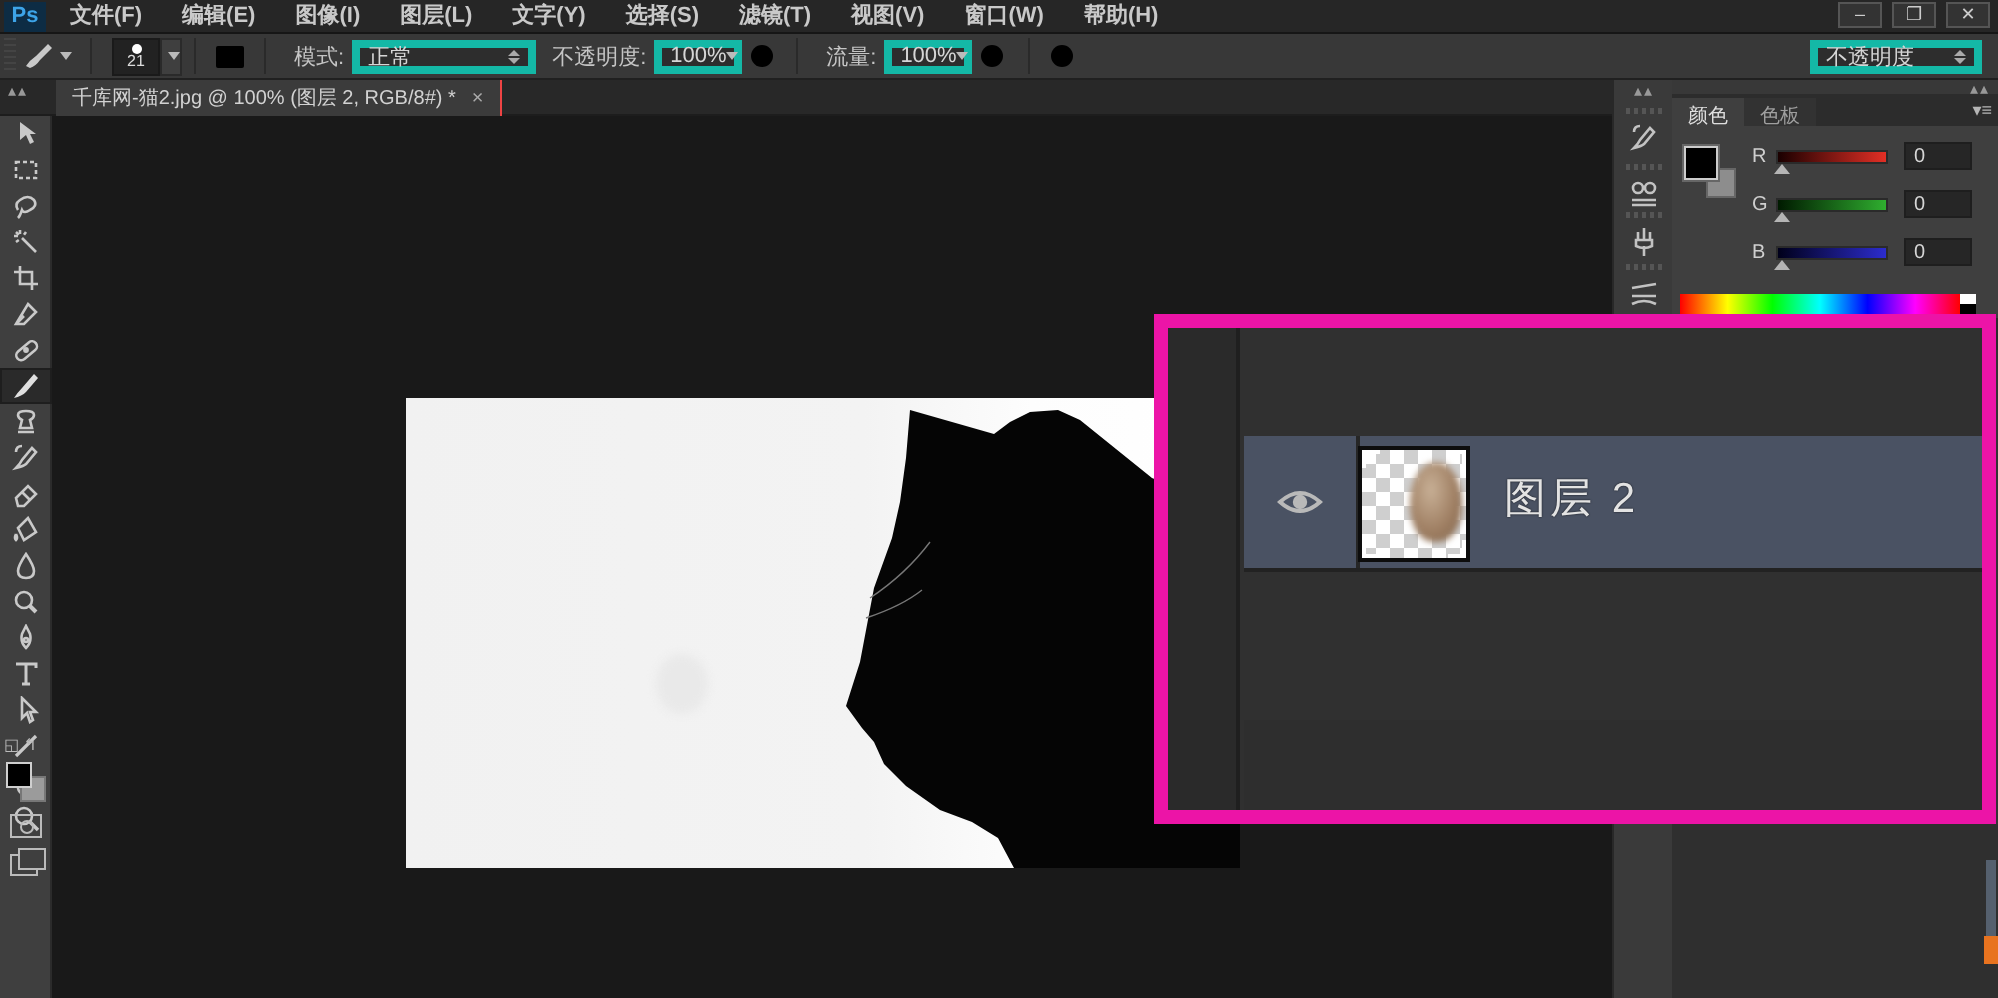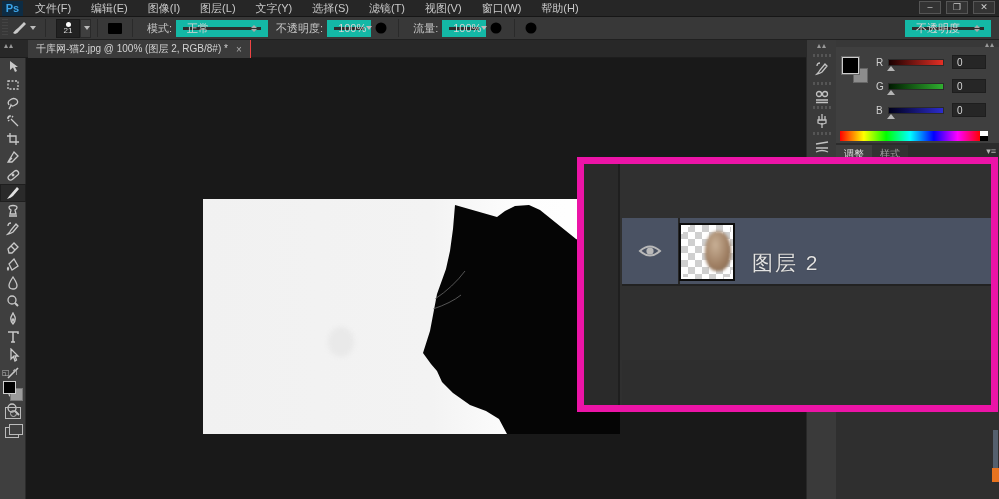--- a/index.html
+++ b/index.html
@@ -6,42 +6,42 @@
   html,body { background:#000; }
   body { font-family:"Liberation Sans","DejaVu Sans",sans-serif; }
   #screen{ position:relative; width:999px; height:499px; background:#191919; overflow:hidden;
            color:#cfcfcf; font-size:11px; }
 
   
   .menubar{ position:absolute; left:0; top:0; width:999px; height:17px; background:#262626;
             border-bottom:1px solid #161616; display:flex; align-items:center; }
   .ps-logo{ width:21px; height:15px; margin:1px 2px; background:#0d2c44; color:#3da4e8;
             font-weight:bold; font-size:11px; display:flex; align-items:center; justify-content:center; }
-  .menu-item{ padding:0 10px; height:17px; line-height:17px; color:#c9c9c9; font-size:11px; cursor:default; }
+  .menu-item{ padding:0 10px; height:17px; line-height:17px; color:#c9c9c9; font-size:11px; cursor:default;font-weight:bold; }
   .win-controls{ position:absolute; right:4px; top:1px; display:flex; gap:5px; }
   .win-btn{ width:22px; height:13px; background:#333; border:1px solid #555; color:#ccc;
             font-size:9px; line-height:11px; text-align:center; }
 
   
   .optionsbar{ position:absolute; left:0; top:17px; width:999px; height:23px; background:#383838;
                border-bottom:1px solid #202020; display:flex; align-items:center; }
   .grip{ width:6px; height:18px; margin-left:2px;
          background:repeating-linear-gradient(#4c4c4c 0 1px, transparent 1px 3px); opacity:.6; }
   .opt-sep{ width:1px; height:18px; background:#2a2a2a; margin:0 6px; }
   .opt-icon{ display:inline-flex; align-items:center; justify-content:center; height:20px; padding:0 3px; }
   .caret-dn{ width:0; height:0; border-left:3px solid transparent; border-right:3px solid transparent;
              border-top:4px solid #bbb; margin-left:3px; }
   .brush-preview{ width:24px; height:19px; background:#222; border:1px solid #1a1a1a; display:flex;
                   flex-direction:column; align-items:center; justify-content:center; margin-left:4px; }
   .brush-dot{ width:5px; height:5px; border-radius:50%; background:#fff; }
   .brush-size{ font-size:8px; color:#ddd; line-height:8px; }
   .mini-dd{ width:11px; height:19px; background:#3f3f3f; border:1px solid #2a2a2a; display:flex;
             align-items:center; justify-content:center; }
   .opt-label{ color:#c5c5c5; margin:0 4px 0 8px; font-size:11px; }
-  .dropdown{ background:#2d2d2d; border:7px solid #14b8a6; height:17px; display:flex; align-items:center;
+  .dropdown{ background:#2d2d2d; border:4px solid #14b8a6; height:17px; display:flex; align-items:center;
              padding:0 4px; color:#d6d6d6; font-size:11px; }
   .dd-arrows{ margin-left:auto; display:flex; flex-direction:column; gap:1px; padding-left:8px; }
   .dd-arrows i{ display:block; width:0; height:0; border-left:3px solid transparent; border-right:3px solid transparent; }
   .dd-arrows .up{ border-bottom:3px solid #aaa; } .dd-arrows .dn{ border-top:3px solid #aaa; }
   .workspace-dd{ position:absolute; right:8px; top:3px; width:86px; }
 
   
   .tabbar{ position:absolute; left:0; top:40px; width:999px; height:18px; background:#282828;
            border-bottom:1px solid #1d1d1d; }
   .dock-collapse-left{ position:absolute; left:4px; top:1px; color:#999; font-size:8px; letter-spacing:1px; }
@@ -409,20 +409,25 @@
       <svg width="16" height="16" viewBox="0 0 16 16">
           <path d="M2,5 L14,3 M2,9 L14,9 M2,13 Q8,10 14,13"></path>
         </svg>
     </div>
   </div>
 
   <div class="panels">
     <div style="height:7px; position:relative;">
       <div class="panel-collapse" style="top:0">▴▴</div>
     </div>
+    <div class="panel-tabs">
+      <div class="panel-tab active">颜色</div>
+      <div class="panel-tab">色板</div>
+      <div class="panel-menu">▾<span>≡</span></div>
+    </div>
     <div class="color-panel">
       <div class="cp-swatches">
         <div class="cp-fg"></div>
         <div class="cp-bg"></div>
       </div>
       <div class="slider-row" style="top:8px">
         <span class="sl-label">R</span>
         <span class="sl-track" style="background:linear-gradient(90deg,#1a0000,#e32f25)">
             <i class="sl-thumb"></i>
           </span>
@@ -471,20 +476,20 @@
             </svg>
         </span>
       </div>
       <span class="thumb2 checker">
         <span class="cat-blob" style="right:2px; top:6px;"></span>
         <span class="bracket b-tl"></span>
           <span class="bracket b-tr"></span>
         <span class="bracket b-bl"></span>
           <span class="bracket b-br"></span>
       </span>
-      <span class="layer-label" style="left:130px; top:31px">图层 2</span>
+      <span class="layer-label" style="left:130px; top:17px">图层 2</span>
     </div>
 
 
     <div class="lo-row" style="top:196px; height:45px; background:#2e2e2e; border-bottom:none;"></div>
   </div>
 
 </div>
 
 </body></html>

